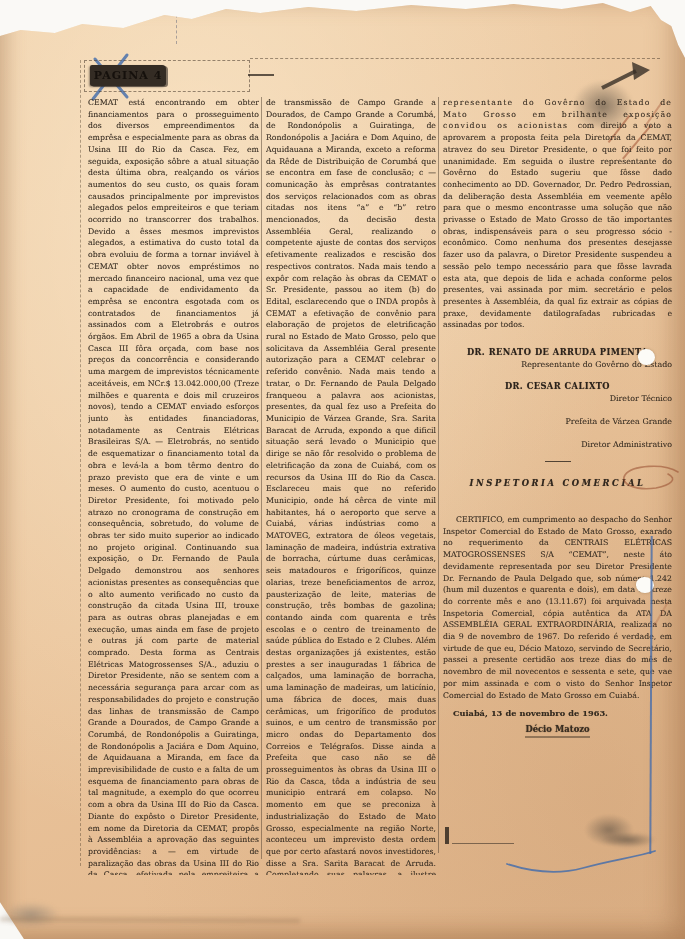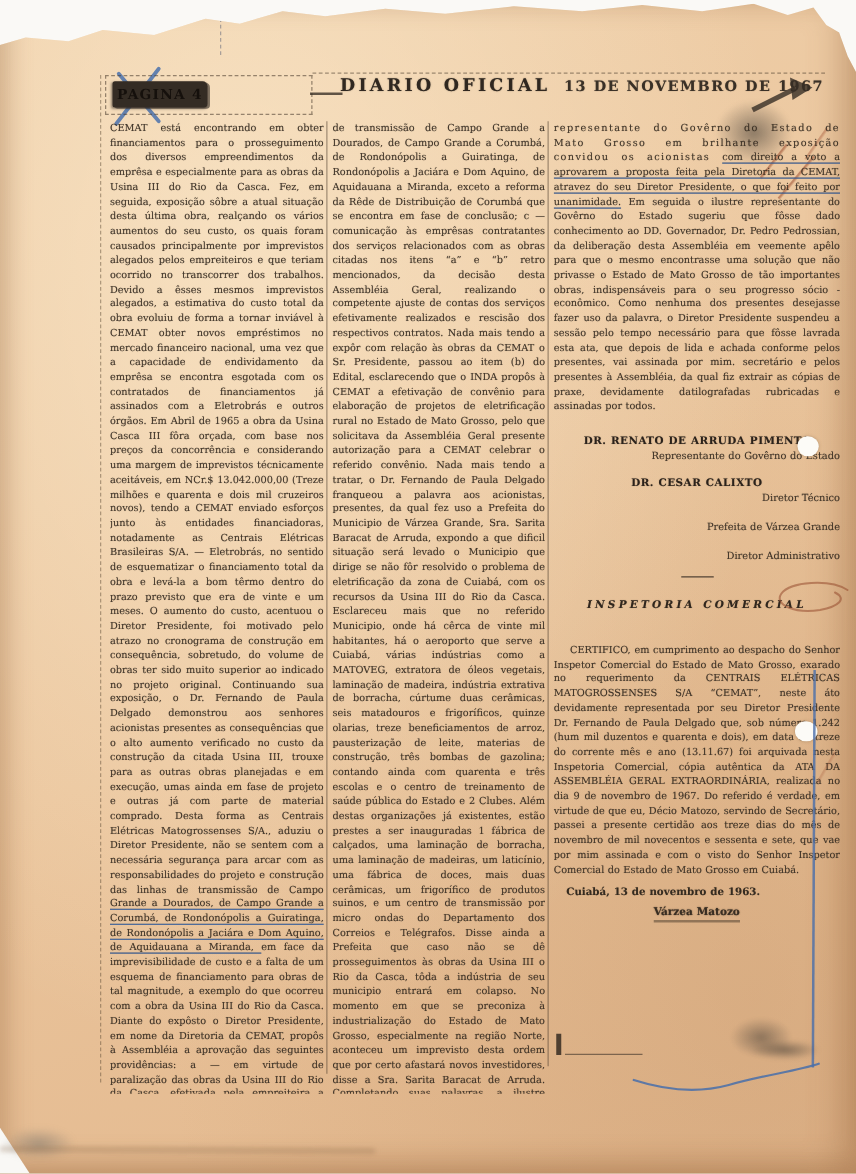--- a/index.html
+++ b/index.html
@@ -51,21 +51,20 @@
     position:absolute;top:97px;height:778px;overflow:hidden;
     font-size:7.8px;line-height:11.7px;text-align:justify;
     color:rgba(52,42,32,.88);
     text-shadow:0 0 .6px rgba(52,42,32,.45);
     word-spacing:.3px;
   }
   .c1{left:88px;width:171px;}
   .c2{left:266px;width:170px;}
   .c3{left:443px;width:229px;}
   .blue-ul{
-    text-decoration:underline;
     text-decoration-color:rgba(62,104,168,.8);
     text-decoration-thickness:1.2px;
     text-underline-offset:1.6px;
   }
   .spread{letter-spacing:1.1px;word-spacing:2.5px;}
   .col-rule{width:1px;background:rgba(78,62,46,.5);}
   .rule1{left:261px;top:97px;height:762px;}
   .rule2{left:438px;top:97px;height:756px;}
   .left-dash-border{left:80px;top:60px;height:806px;border-left:1px dashed rgba(88,70,52,.45);}
   .fold-dash{left:176px;top:4px;height:40px;border-left:1px dashed rgba(105,110,125,.55);}
@@ -121,24 +120,20 @@
     <path d="M7,9 L39,47" stroke="rgba(74,113,172,.85)" stroke-width="3" fill="none" stroke-linecap="round"></path>
     <path d="M39,5 L5,49" stroke="rgba(74,113,172,.85)" stroke-width="3" fill="none" stroke-linecap="round"></path>
   </svg>
 
   <div class="abs fold-dash"></div>
 
   <div class="abs stamp-box"></div>
   <div class="abs pagina-stamp">PAGINA 4</div>
   <div class="abs hdr-rule-top"></div>
   <div class="abs hdr-lead-line"></div>
-  <div class="abs masthead">
-    <span class="masthead-title">DIARIO OFICIAL</span>
-    <span class="masthead-date">13 DE NOVEMBRO DE 1967</span>
-  </div>
 
   <svg class="abs" style="left:600px;top:58px" width="52" height="40" viewBox="0 0 52 40">
     <path d="M2,30 L36,13" stroke="rgba(55,46,38,.8)" stroke-width="4" fill="none"></path>
     <path d="M32,4 L50,12 L34,22 Z" fill="rgba(55,46,38,.8)"></path>
   </svg>
   <div class="abs stamp-smudge" style="left:572px;top:80px;width:62px;height:52px"></div>
   <div class="abs red-stroke" style="left:618px;top:112px;height:34px;transform:rotate(38deg)"></div>
   <div class="abs red-stroke" style="left:636px;top:120px;height:44px;transform:rotate(40deg)"></div>
   <div class="abs red-stroke" style="left:652px;top:100px;height:30px;transform:rotate(35deg);opacity:.7"></div>
 
@@ -179,21 +174,21 @@
     </div>
 
     <div class="divider"></div>
 
     <div class="sec-head">INSPETORIA COMERCIAL</div>
 
     <div class="certifico">CERTIFICO, em cumprimento ao despacho do Senhor Inspetor Comercial do Estado de Mato Grosso, exarado no requerimento da CENTRAIS ELÉTRICAS MATOGROSSENSES S/A “CEMAT”, neste áto devidamente representada por seu Diretor Presidente Dr. Fernando de Paula Delgado que, sob número 1.242 (hum mil duzentos e quarenta e dois), em data de treze do corrente mês e ano (13.11.67) foi arquivada nesta Inspetoria Comercial, cópia autêntica da ATA DA ASSEMBLÉIA GERAL EXTRAORDINÁRIA, realizada no dia 9 de novembro de 1967. Do referido é verdade, em virtude de que eu, Décio Matozo, servindo de Secretário, passei a presente certidão aos treze dias do mês de novembro de mil novecentos e sessenta e sete, que vae por mim assinada e com o visto do Senhor Inspetor Comercial do Estado de Mato Grosso em Cuiabá.</div>
 
     <div class="date-line">Cuiabá, 13 de novembro de 1963.</div>
     <div class="sig-final">
-      <span class="smudged">Várzea Matozo</span>
+      <span class="smudged">Décio Matozo</span>
     </div>
   </div>
 
   <div class="abs hole" style="left:638px;top:349px;width:17px;height:16px"></div>
   <div class="abs hole" style="left:636px;top:577px;width:18px;height:16px"></div>
 
   <div class="abs pen-vline"></div>
   <svg class="abs" style="left:505px;top:846px" width="152" height="32" viewBox="0 0 152 32">
     <path d="M2,18 C30,27 56,28 78,22 C106,14 132,11 150,5" stroke="rgba(72,110,170,.85)" stroke-width="1.8" fill="none" stroke-linecap="round"></path>
   </svg>

